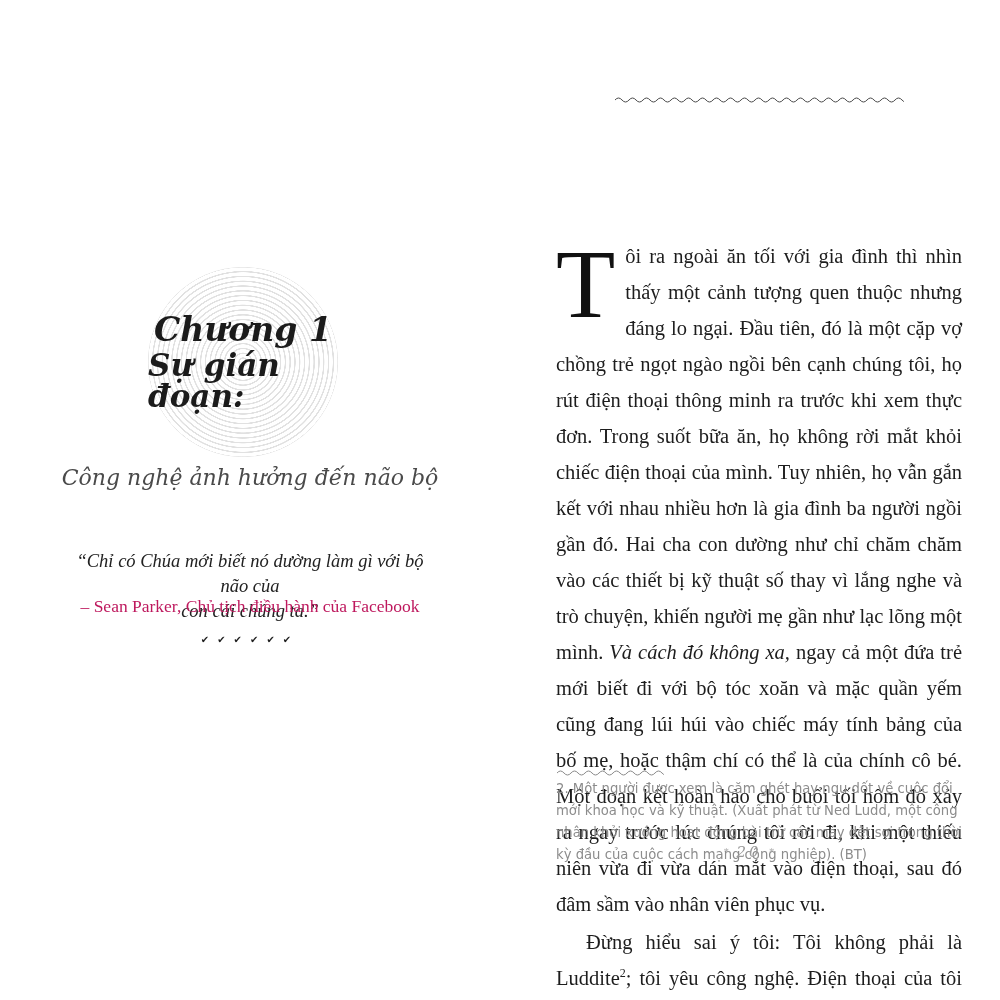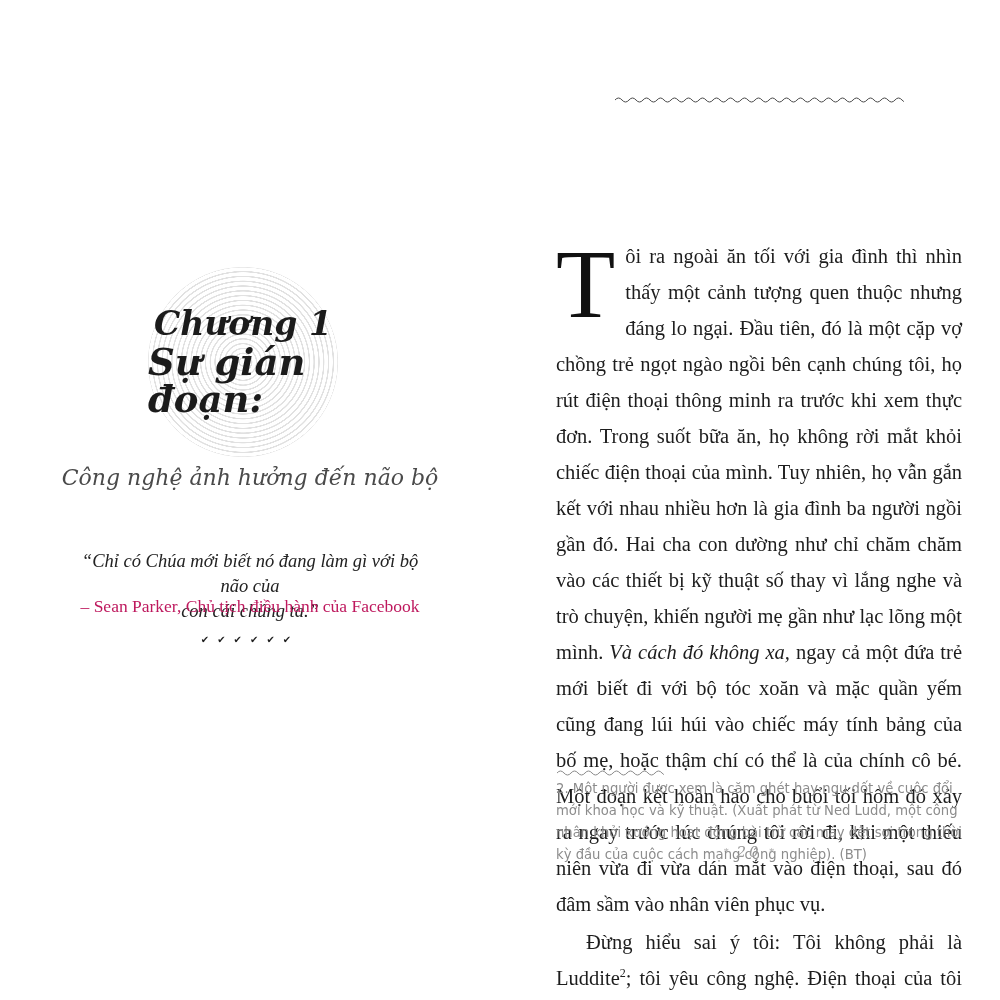--- a/index.html
+++ b/index.html
@@ -10,21 +10,21 @@
   .page-right{left:500px;}
 
   
   .ornament-circle{position:absolute;left:148px;top:267px;width:190px;height:190px;border-radius:50%;
      background:repeating-radial-gradient(circle at 50% 50%,
         #ffffff 0px,#ffffff 3.1px,#e1e1e1 3.4px,#e1e1e1 4.5px,#ffffff 4.8px);
      display:flex;flex-direction:column;align-items:center;justify-content:center;gap:4px;}
   .chapter-label,.chapter-title{font-family:"DejaVu Serif",serif;font-style:italic;font-weight:700;
      color:#1b1b1b;line-height:1;}
   .chapter-label{font-size:33px;}
-  .chapter-title{font-size:37px;}
+  .chapter-title{font-size:31px;}
   .subtitle{position:absolute;left:0;top:462px;width:500px;text-align:center;
      font-family:"DejaVu Serif",serif;font-style:italic;color:#4a4a4a;
      font-size:22px;line-height:31px;}
   .quote{position:absolute;left:75px;top:549px;width:350px;text-align:center;
      font-style:italic;font-size:18.5px;line-height:25px;color:#222222;}
   .quote-attribution{position:absolute;left:40px;top:596px;width:420px;text-align:center;
      font-size:17.5px;color:#be185d;}
   .ornament-marks{position:absolute;left:0;top:634px;width:500px;text-align:center;
      font-size:10px;letter-spacing:8px;color:#1e1e1e;}
 
@@ -59,21 +59,21 @@
     <div class="ornament-circle">
       <div class="chapter-label">Chương 1</div>
       <div class="chapter-title">Sự gián đoạn:</div>
     </div>
 
     <div class="subtitle">
       <div>Công nghệ ảnh hưởng đến não bộ</div>
     </div>
 
     <div class="quote">
-      <div>“Chỉ có Chúa mới biết nó đang làm gì với bộ não của</div>
+      <div>“Chỉ có Chúa mới biết nó dường làm gì với bộ não của</div>
       <div>con cái chúng ta.”</div>
     </div>
 
     <div class="quote-attribution">– Sean Parker, Chủ tịch điều hành của Facebook</div>
 
     <div class="ornament-marks">✔✔✔✔✔✔</div>
   </div>
 
   <div class="page page-right">
     <svg class="wave header-wave" width="290" height="8" viewBox="0 0 290 8">

